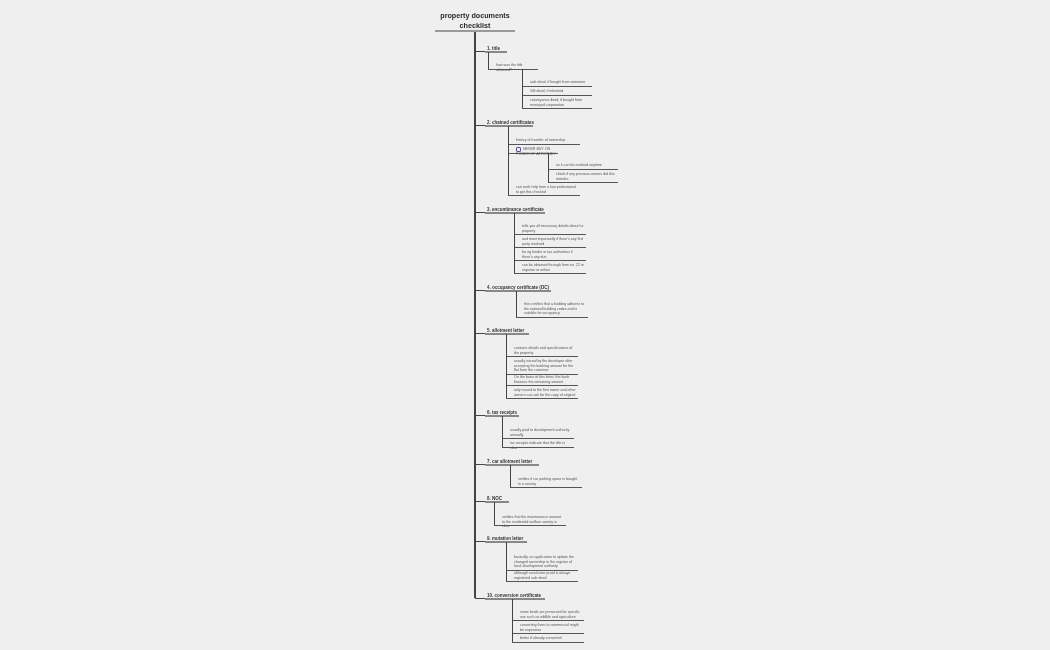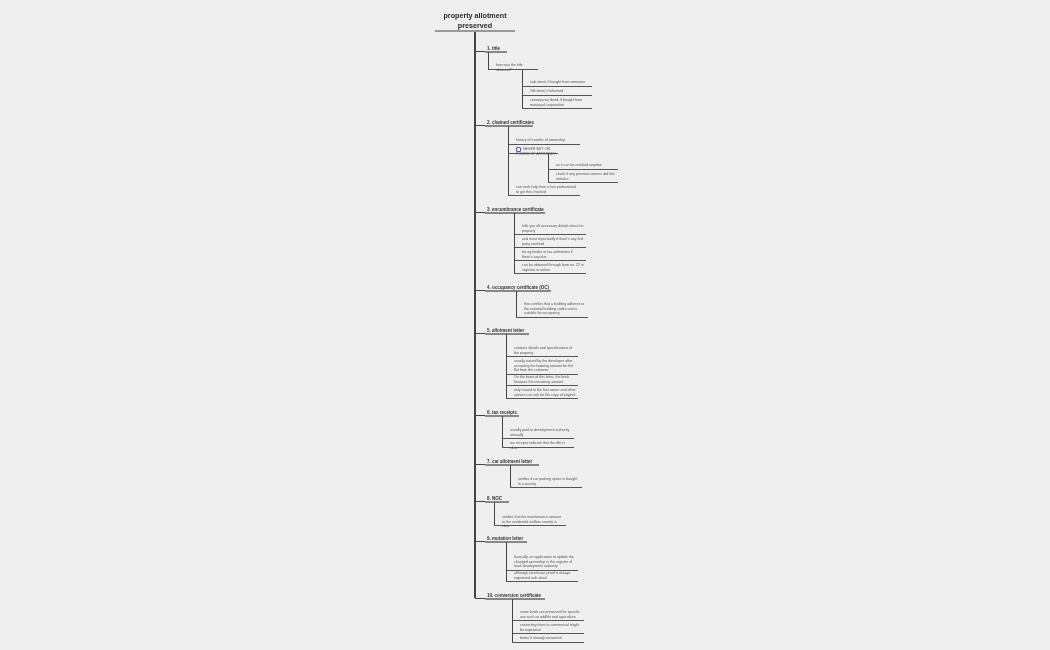--- a/index.html
+++ b/index.html
@@ -15,22 +15,22 @@
   .hd-ul { height:1.5px; background:#888; }
   .leaf { font-size:3.6px; line-height:4.6px; color:#555; }
   .leaf-ul { height:1px; background:#555; }
   .warn { display:inline-block; width:3px; height:3px; border:0.8px solid #5a4fbf; border-radius:1px; margin-right:2px; vertical-align:middle; }
 </style>
 </head>
 <body>
 
 <div id="map">
   <div class="abs title">
-    <div>property allotment</div>
-    <div>preserved</div>
+    <div>property documents</div>
+    <div>checklist</div>
   </div>
   <div class="abs title-bar"></div>
   <div class="abs trunk"></div>
 <div class="abs hline" style="left: 475px; top: 51px; width: 12px;"></div>
     <div class="abs hd" style="left: 487px; top: 46px;">1. title</div>
     <div class="abs hd-ul" style="left: 485px; top: 51px; width: 22px;"></div>
     <div class="abs vline" style="left: 488px; top: 52px; height: 16.6px;"></div>
     <div class="abs leaf" style="left: 496px; top: 63px; width: 40px;"><span>how was the title obtained?</span></div>
     <div class="abs leaf-ul" style="left: 488px; top: 68.6px; width: 50px;"></div>
     <div class="abs vline" style="left: 522px; top: 68.6px; height: 17px;"></div>

